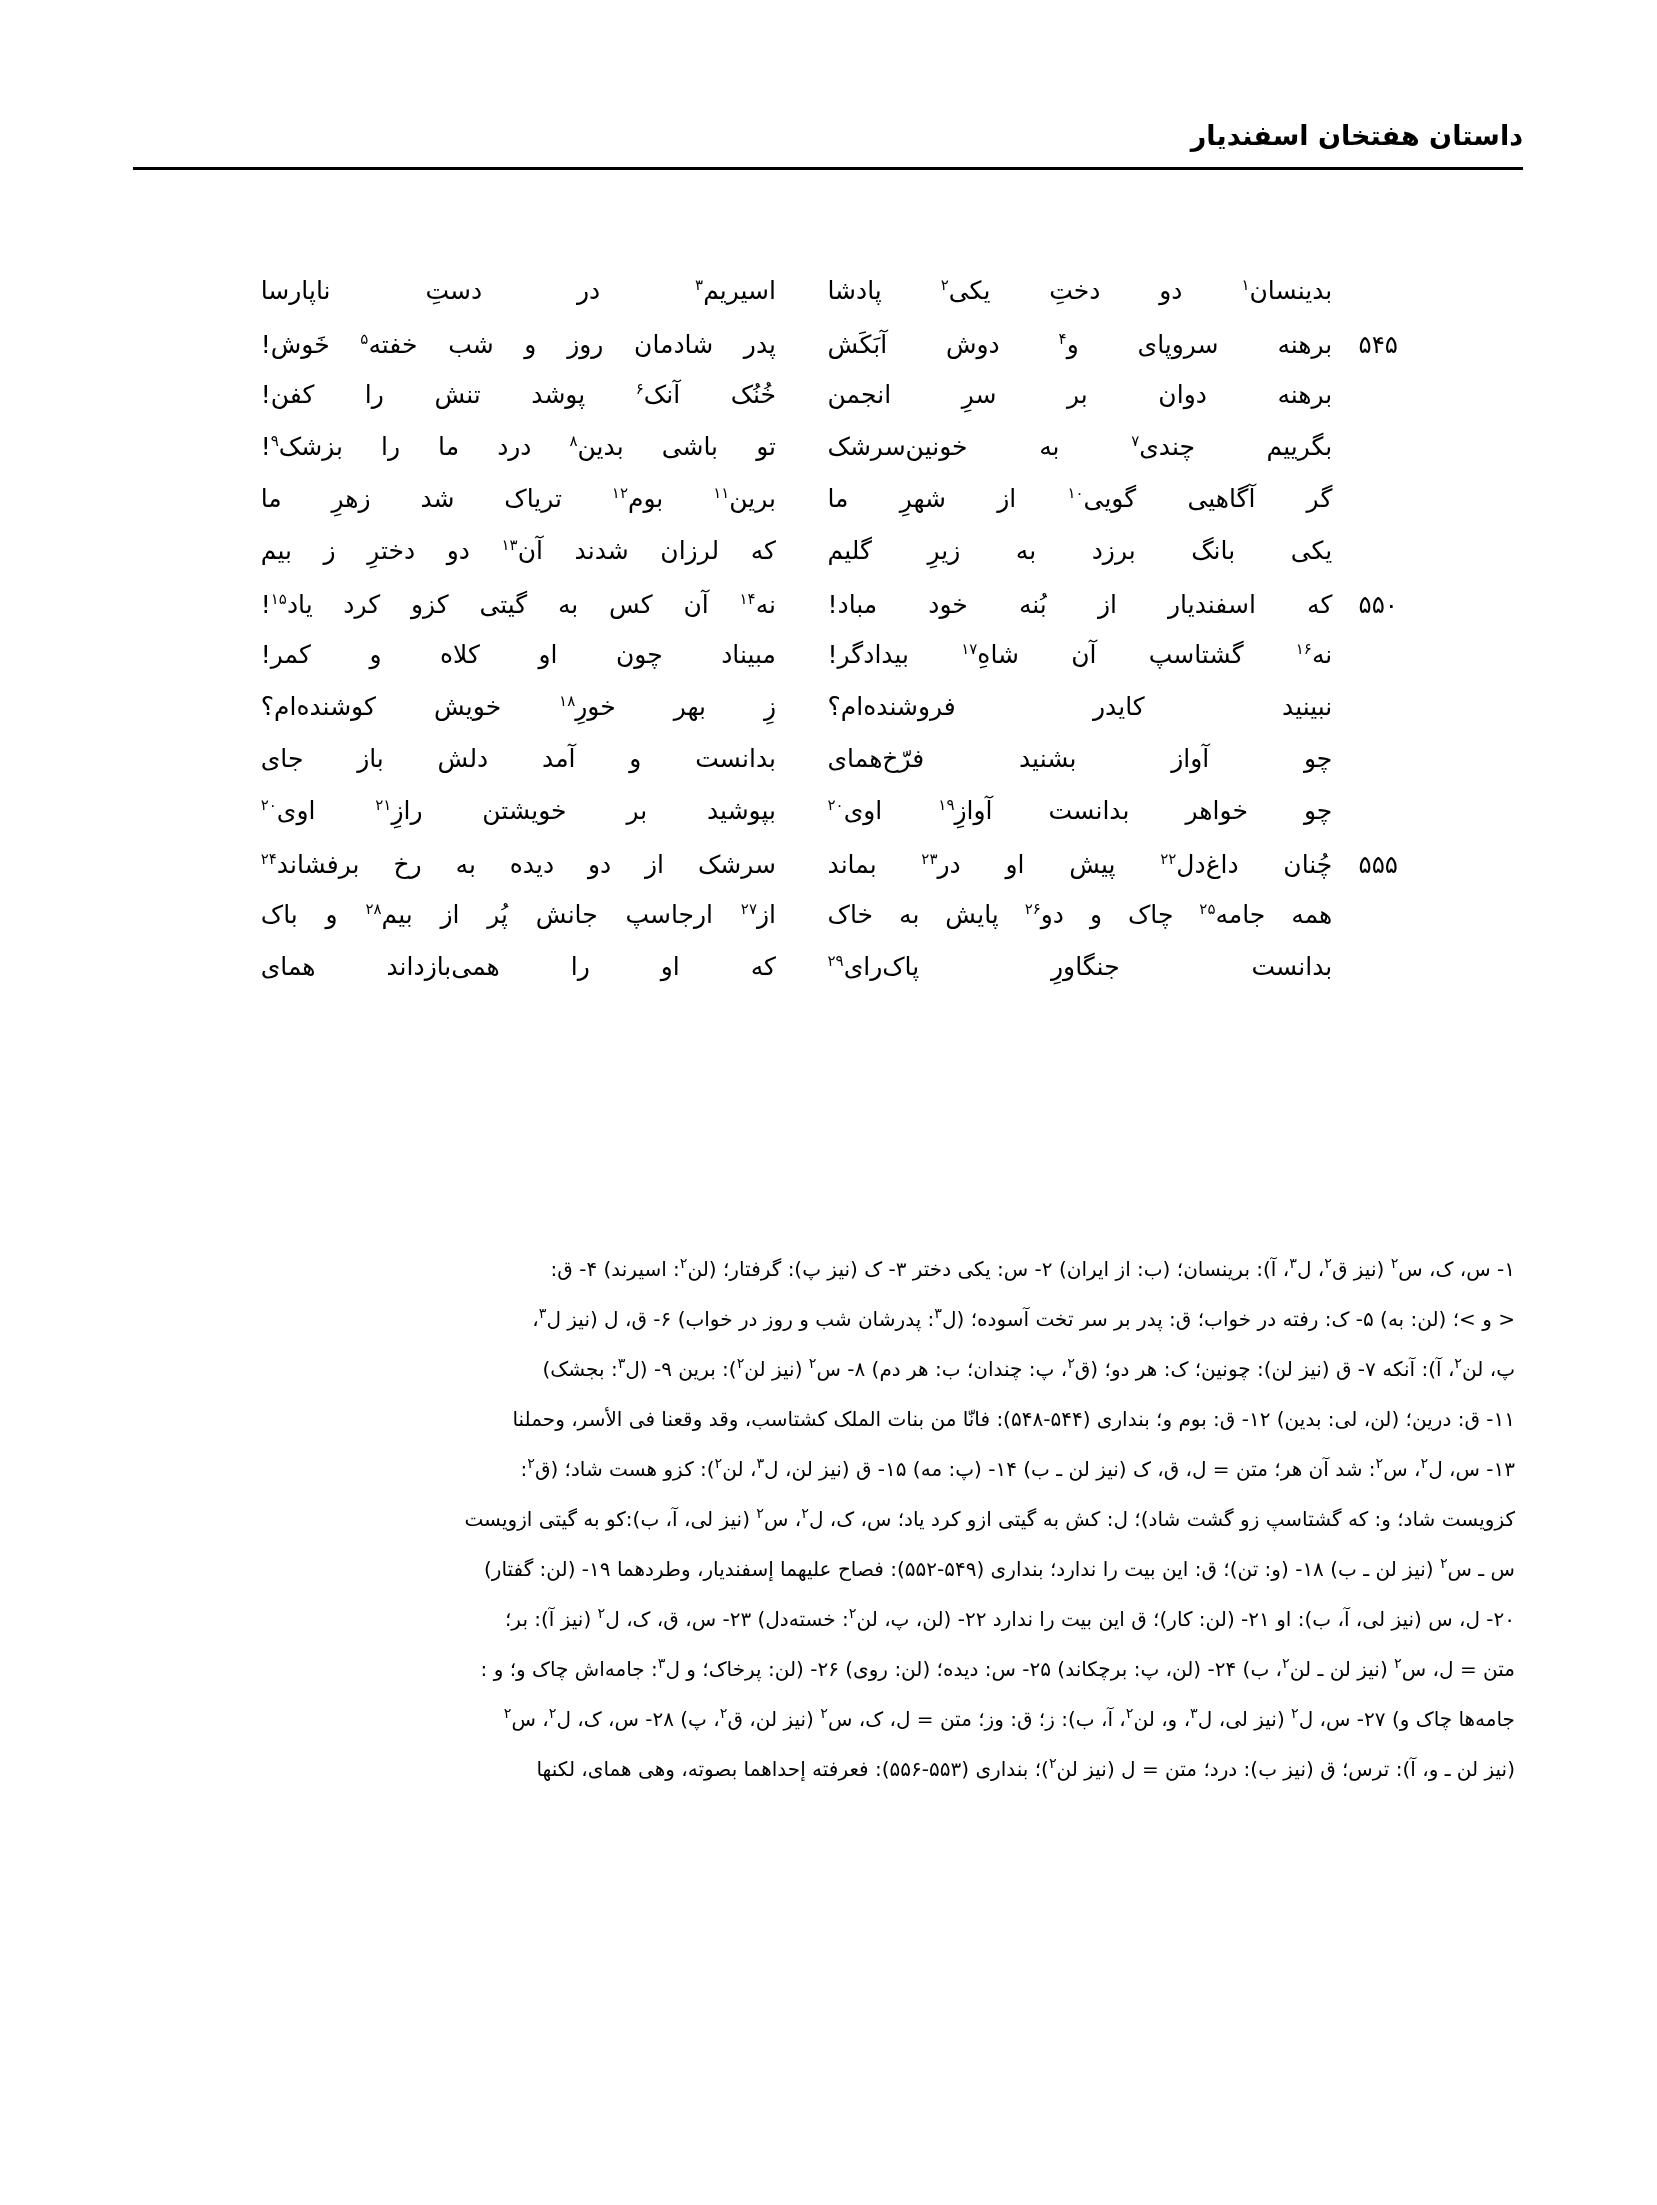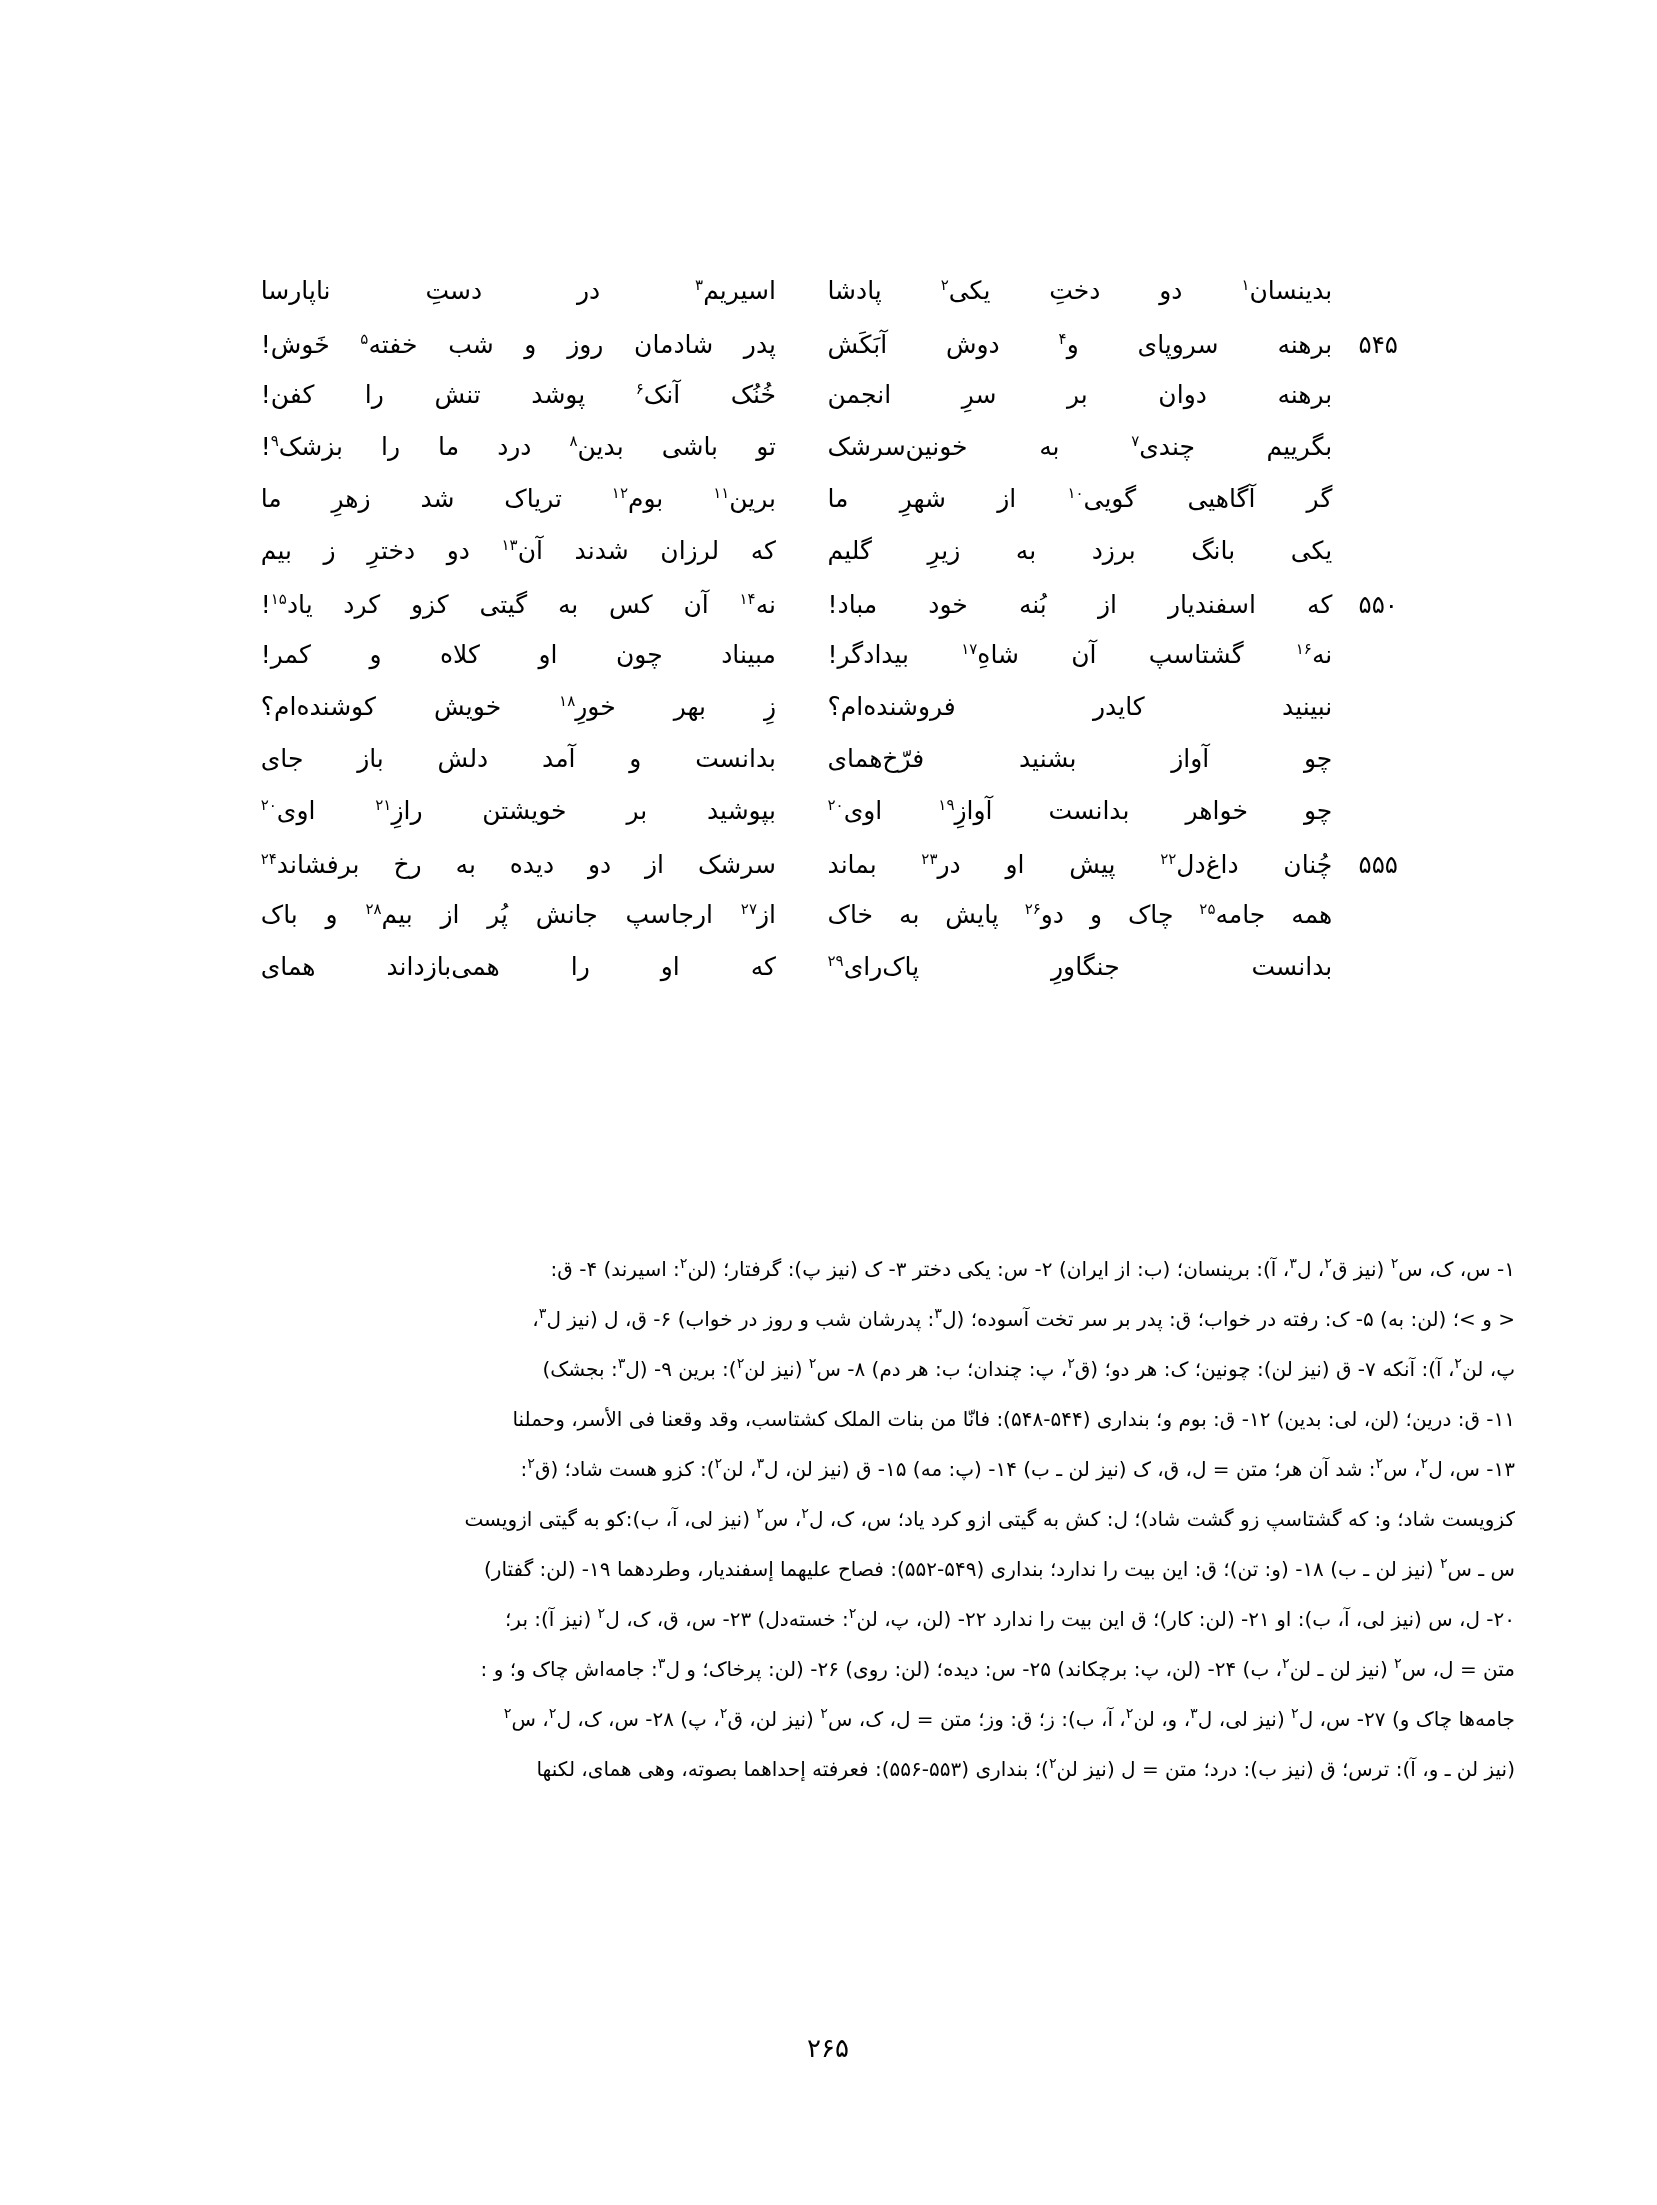--- a/index.html
+++ b/index.html
@@ -128,20 +128,24 @@
     text-align: center;
     font-size: 26px;
     direction: rtl;
   }
 </style>
 </head>
 <body>
 
 <div class="page">
 
+  <div class="runhead">
+    <div class="runhead-title">داستان هفتخان اسفندیار</div>
+    <div class="runhead-rule"></div>
+  </div>
 
   <div class="verse-block" id="verse-block">
       <div class="verse-line">
         <div class="verse-num"></div>
         <div class="hemistich hemi-a">
           <span class="w">بدینسان<sup class="fn">۱</sup></span>
           <span class="w">دو</span>
           <span class="w">دختِ</span>
           <span class="w">یکی<sup class="fn">۲</sup></span>
           <span class="w">پادشا</span>
@@ -403,16 +407,15 @@
       <p>۱۱- ق: درین؛ (لن، لی: بدین)   ۱۲- ق: بوم و؛ بنداری (۵۴۴-۵۴۸): فانّا من بنات الملک کشتاسب، وقد وقعنا فی الأسر، وحملنا</p>
       <p>۱۳- س، ل<sup>۲</sup>، س<sup>۲</sup>: شد آن هر؛ متن = ل، ق، ک (نیز لن ـ ب)   ۱۴- (پ: مه)   ۱۵- ق (نیز لن، ل<sup>۳</sup>، لن<sup>۲</sup>): کزو هست شاد؛ (ق<sup>۲</sup>:</p>
       <p>کزویست شاد؛ و: که گشتاسپ زو گشت شاد)؛ ل: کش به گیتی ازو کرد یاد؛ س، ک، ل<sup>۲</sup>، س<sup>۲</sup> (نیز لی، آ، ب):کو به گیتی ازویست</p>
       <p>س ـ س<sup>۲</sup> (نیز لن ـ ب)   ۱۸- (و: تن)؛ ق: این بیت را ندارد؛ بنداری (۵۴۹-۵۵۲): فصاح علیهما إسفندیار، وطردهما   ۱۹- (لن: گفتار)</p>
       <p>۲۰- ل، س (نیز لی، آ، ب): او   ۲۱- (لن: کار)؛ ق این بیت را ندارد   ۲۲- (لن، پ، لن<sup>۲</sup>: خسته‌دل)   ۲۳- س، ق، ک، ل<sup>۲</sup> (نیز آ): بر؛</p>
       <p>متن = ل، س<sup>۲</sup> (نیز لن ـ لن<sup>۲</sup>، ب)   ۲۴- (لن، پ: برچکاند)   ۲۵- س: دیده؛ (لن: روی)   ۲۶- (لن: پرخاک؛ و ل<sup>۳</sup>: جامه‌اش چاک و؛ و :</p>
       <p>جامه‌ها چاک و)   ۲۷- س، ل<sup>۲</sup> (نیز لی، ل<sup>۳</sup>، و، لن<sup>۲</sup>، آ، ب): ز؛ ق: وز؛ متن = ل، ک، س<sup>۲</sup> (نیز لن، ق<sup>۲</sup>، پ)   ۲۸- س، ک، ل<sup>۲</sup>، س<sup>۲</sup></p>
       <p>(نیز لن ـ و، آ): ترس؛ ق (نیز ب): درد؛ متن = ل (نیز لن<sup>۲</sup>)؛ بنداری (۵۵۳-۵۵۶): فعرفته إحداهما بصوته، وهی همای، لکنها</p>
     </div>
 
-  <div class="folio">۲۶۵</div>
 
 </div>
 
 
 </body></html>

